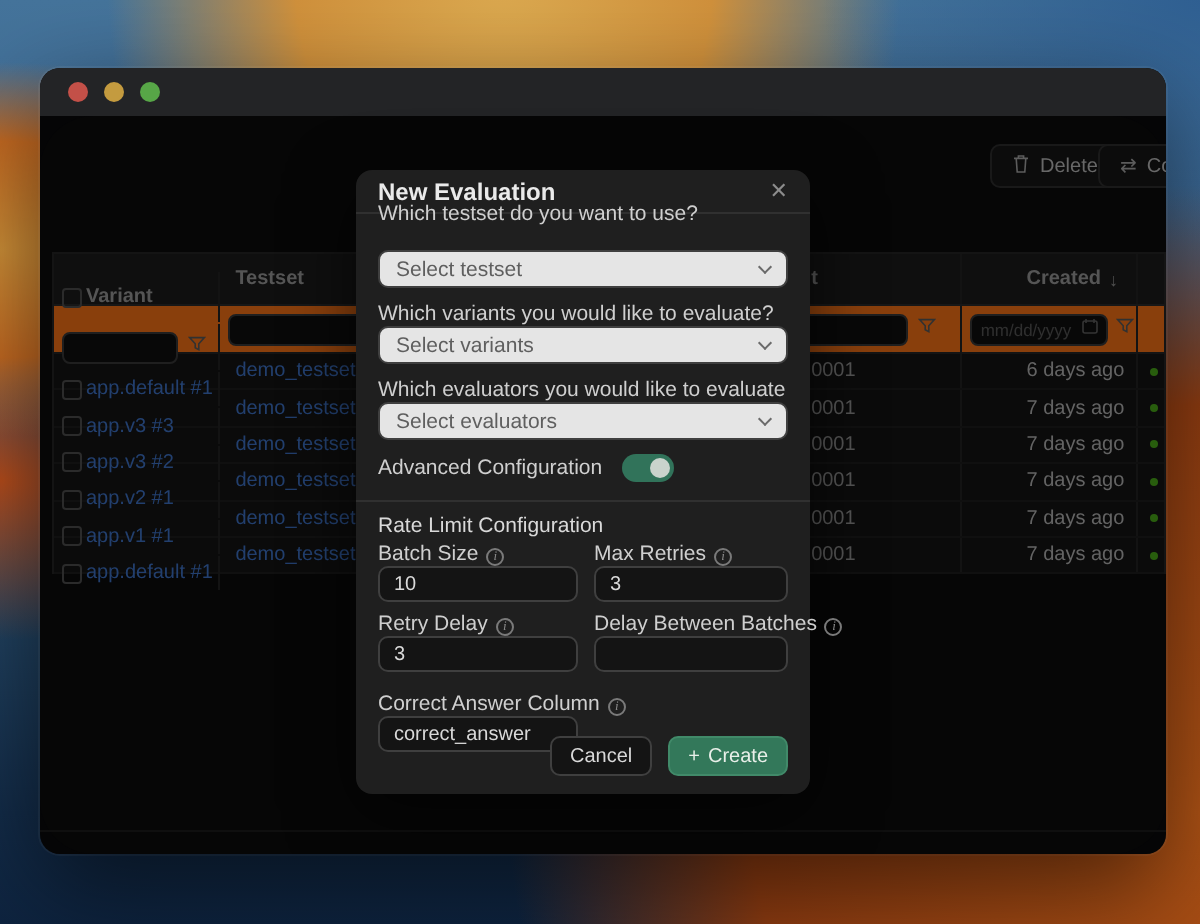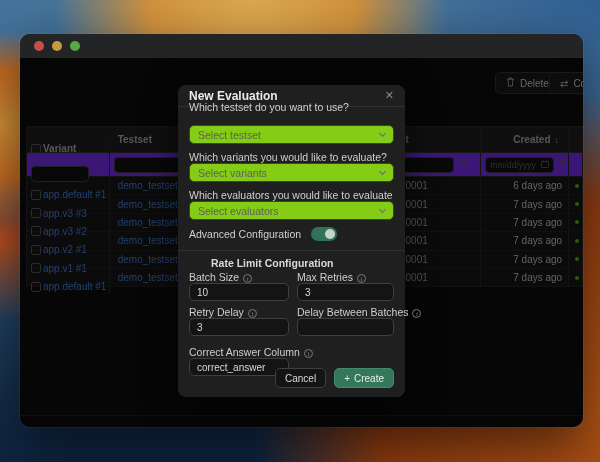--- a/index.html
+++ b/index.html
@@ -33,21 +33,21 @@
     background:#161616; border:1px solid #2e2e2e; border-radius:5px; padding:0 10px;
     color:#bdbdbd; font-size:10px; cursor:pointer; white-space:nowrap; }
   .tbtn.delete { left:475px; }
   .tbtn.compare { left:529px; width:62px; }
   .tbtn .glyph { font-size:10px; color:#a8a8a8; }
 
   
   .table { position:absolute; left:6px; top:68px; width:557px; border:1px solid #262626; border-bottom:none; font-size:10px; }
   .trow { display:flex; align-items:center; }
   .thead { height:26px; background:#1d1d1d; color:#9c9c9c; font-weight:bold; border-bottom:1px solid #2a2a2a; }
-  .tfilter { height:24px; background:#6d28d9; border-bottom:1px solid #262626;align-items:center; }
+  .tfilter { height:24px; background:#f97316; border-bottom:1px solid #262626;align-items:center; }
   .tr { height:18.4px; background:#141414; border-bottom:1px solid #1e1e1e; color:#b5b5b5; }
   .c { height:100%; display:flex; align-items:center; border-right:1px solid #242424; overflow:hidden; }
   .c-variant { width:83px; padding-left:4px; gap:2px;margin-top:18px; }
   .c-testset { width:120px; padding-left:8px; }
   .c-mid { width:167px; }
   .c-cost { width:86px; padding-left:10px; }
   .c-created { width:88px; padding-left:32px; gap:4px; }
   .c-created.filt { padding-left:4px; }
   .c-stub { width:13px; border-right:none; padding-left:6px; }
   .link { color:#3f74c9; cursor:pointer; white-space:nowrap; }
@@ -68,30 +68,30 @@
 
   
   .modal { position:absolute; left:158px; top:51px; width:227px; height:312px; background:#1f1f1f;
     border-radius:8px; z-index:10; box-shadow:0 10px 34px rgba(0,0,0,.6); font-size:10.5px; color:#cfcfcf; }
   .m-abs { position:absolute; left:11px; right:11px; }
   .m-head { top:0; height:22px; display:flex; align-items:center; justify-content:space-between;
     border-bottom:1px solid #303030; left:0; right:0; padding:0 11px; }
   .m-title { font-size:12px; font-weight:bold; color:#eaeaea; }
   .m-close { color:#8c8c8c; font-size:11px; cursor:pointer; }
   .m-label { color:#cfcfcf; }
-  .select { height:19px; background:#84cc16; border:1px solid #3f3f3f; border-radius:5px;
+  .select { height:19px; background:#e5e5e5; border:1px solid #3f3f3f; border-radius:5px;
     display:flex; align-items:center; justify-content:space-between; padding:0 8px; cursor:pointer; }
   .ph { color:#5f5f5f; }
   .chev { width:5px; height:5px; border-right:1px solid #6a6a6a; border-bottom:1px solid #6a6a6a;
     transform:rotate(45deg); margin-top:-3px; }
   .advrow { display:flex; align-items:center; gap:10px; }
   .toggle { width:26px; height:14px; border-radius:7px; background:#31735a; position:relative; cursor:pointer; flex:0 0 auto; }
   .knob { position:absolute; right:2px; top:2px; width:10px; height:10px; border-radius:50%; background:#c9d3cc; }
   .m-div { left:0; right:0; border-top:1px solid #303030; }
-  .m-heading { color:#d9d9d9; font-weight:bold; font-size:10.5px;margin-left:22px; }
+  .m-heading { color:#d9d9d9; font-weight:normal; font-size:10.5px; }
   .info { display:inline-flex; align-items:center; justify-content:center; width:9px; height:9px;
     border:1px solid #7a7a7a; border-radius:50%; color:#8b8b8b; font-size:6.5px; margin-left:4px;
     font-family:"Liberation Serif",serif; font-style:italic; }
   .col-l { left:11px; width:100px; } .col-r { left:119px; width:97px; right:auto; }
   .minput { height:18px; width:100%; background:#141414; border:1px solid #3f3f3f; border-radius:5px;
     color:#d9d9d9; font-size:10px; padding:0 7px; font-family:"Liberation Sans",sans-serif; }
   .tooltip { position:absolute; left:26px; top:225px; width:118px; background:#424242; border-radius:5px;
     padding:4px 7px; color:#f0f0f0; font-size:9px; line-height:1.3; z-index:12; box-shadow:0 4px 10px rgba(0,0,0,.5); }
   .tooltip .tline { white-space:nowrap; }
   .tt-arrow { position:absolute; left:50px; bottom:-5px; width:0; height:0;

